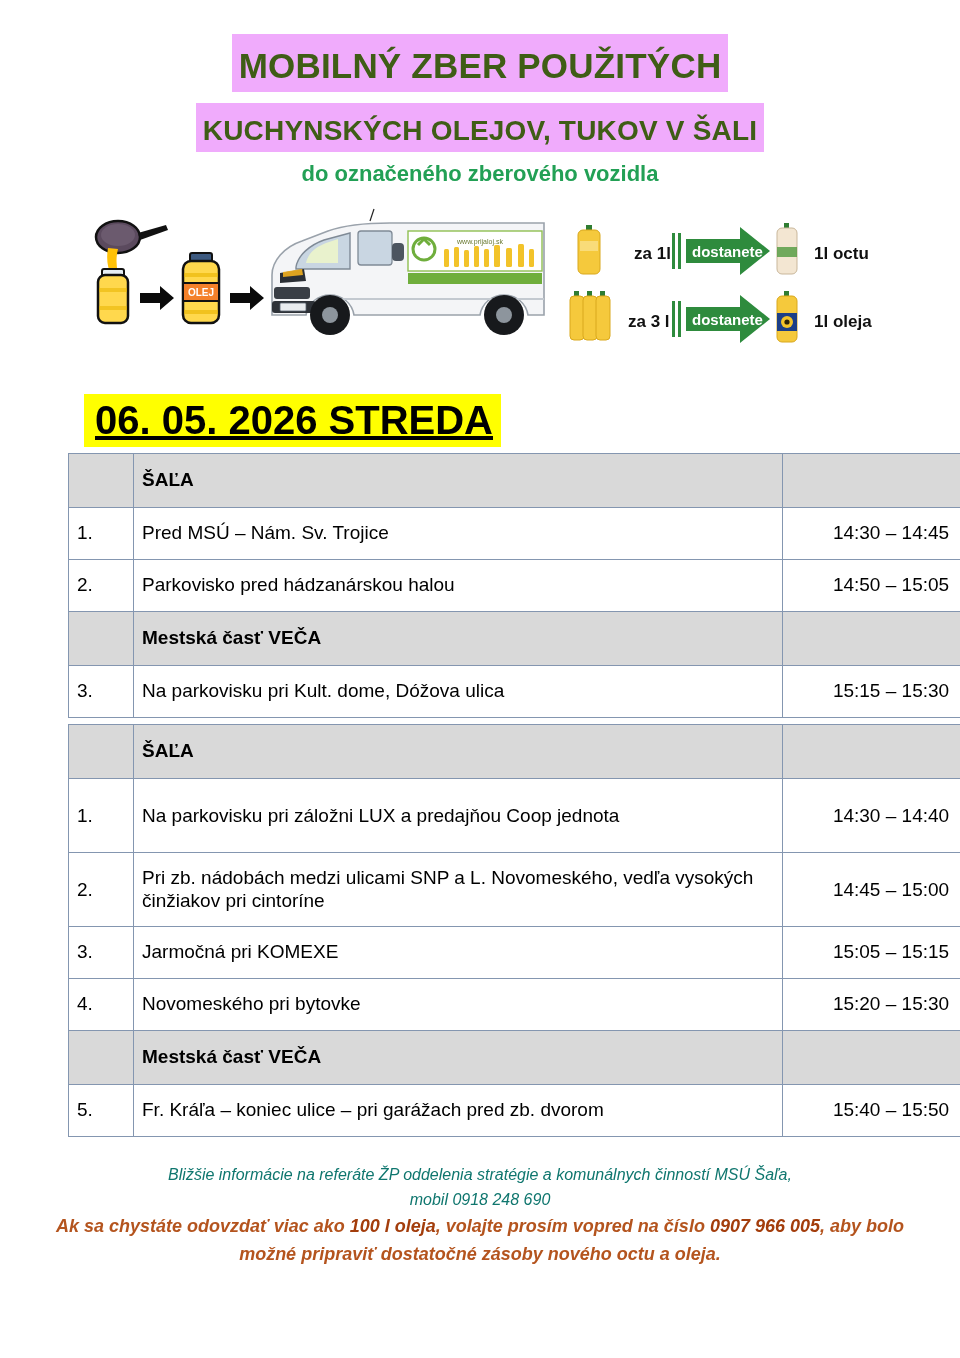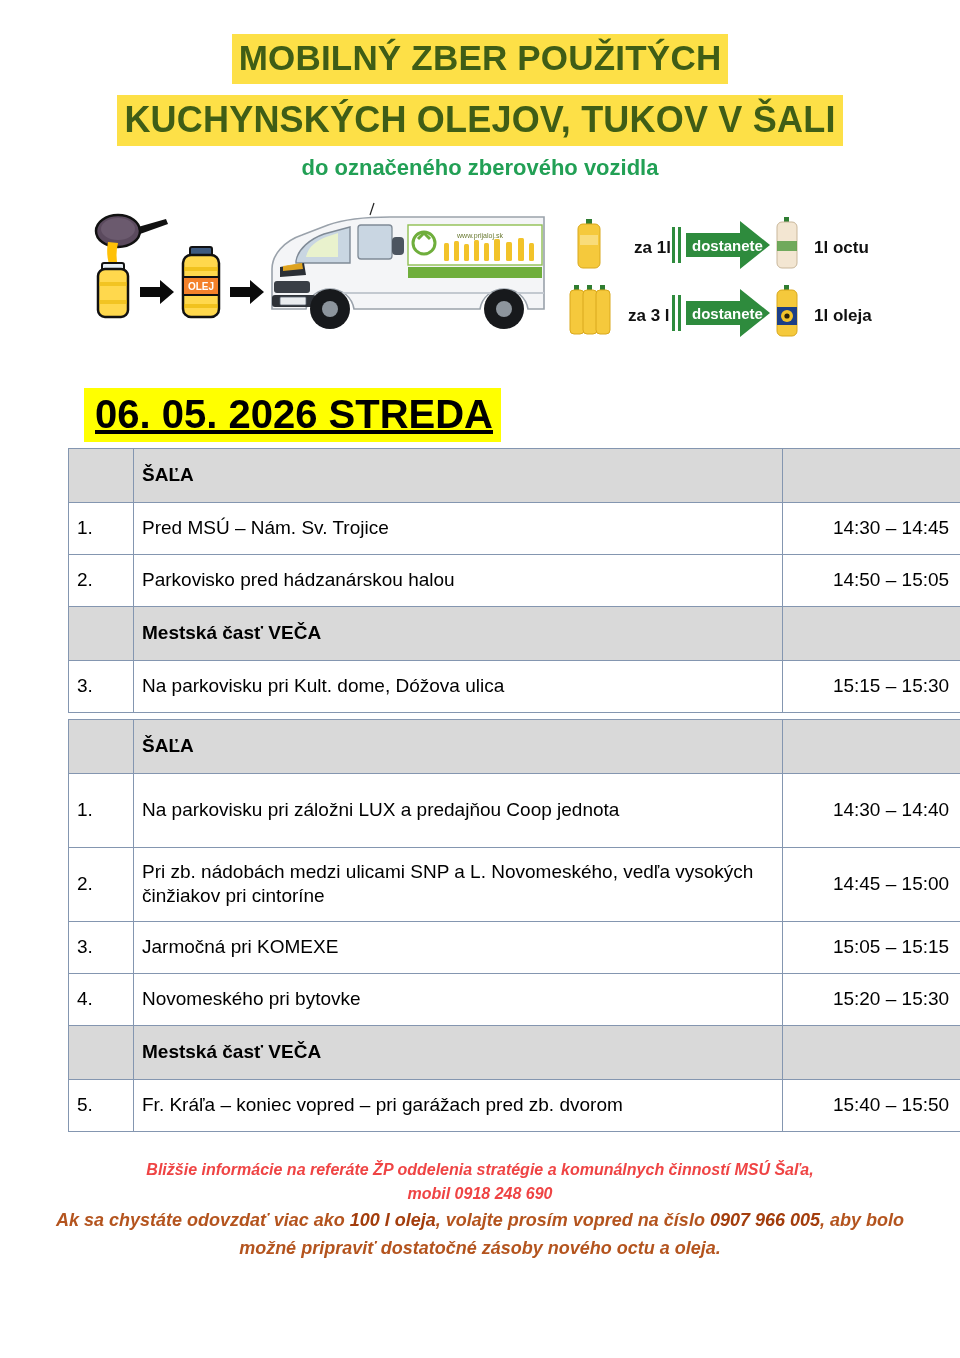--- a/index.html
+++ b/index.html
@@ -14,27 +14,27 @@
   }
   .page{width:960px;height:1358px;position:relative;}
 
   
   .title-block{padding-top:34px;text-align:center;}
   .title-line{
     display:inline-block;
     font-size:35px;
     font-weight:bold;
     color:#3f5d16;
-    background:#fde047;
+    background:#f0abfc;
     letter-spacing:.2px;
     line-height:1.28;
-    padding:2px 7px 3px 7px;
+    padding:10px 7px 3px 7px;
     white-space:nowrap;
   }
-  .title-line.l2{margin-top:11px;font-size:36px;text-align:right;}
+  .title-line.l2{margin-top:11px;font-size:28px;text-align:right;}
   .subtitle{
     margin-top:9px;
     text-align:center;
     font-size:22px;
     font-weight:bold;
     color:#22a055;
   }
 
   
   .graphics{
@@ -85,22 +85,22 @@
   }
   tr.stop td{height:40px;}
   tr.stop.two td{height:62px;line-height:1.25;}
 
   
   .footer{margin-top:26px;text-align:center;}
   .footer p{margin:0;}
   .foot-a{
     font-size:16px;
     font-style:italic;
-    font-weight:bold;
-    color:#ef4444;
+    font-weight:normal;
+    color:#0f766e;
     line-height:1.55;
   }
   .foot-b{
     margin-top:18px;
     font-size:18px;
     font-style:italic;
     font-weight:bold;
     color:#b4541e;
     line-height:1.55;
   }
@@ -294,21 +294,21 @@
         <td class="place">Novomeského pri bytovke</td>
         <td class="time">15:20 – 15:30</td>
       </tr>
       <tr class="section">
         <td class="num"></td>
         <td class="place">Mestská časť VEČA</td>
         <td class="time"></td>
       </tr>
       <tr class="stop">
         <td class="num">5.</td>
-        <td class="place">Fr. Kráľa – koniec vopred – pri garážach pred zb. dvorom</td>
+        <td class="place">Fr. Kráľa – koniec ulice – pri garážach pred zb. dvorom</td>
         <td class="time">15:40 – 15:50</td>
       </tr>
     </tbody>
   </table>
 
   <div class="footer">
     <p class="foot-a">Bližšie informácie na referáte ŽP oddelenia stratégie a komunálnych činností MSÚ Šaľa,</p>
     <p class="foot-a">mobil 0918 248 690</p>
     <p class="foot-b">
       <span>Ak sa chystáte odovzdať viac ako </span><b>100 l oleja</b><span>, volajte prosím vopred na číslo </span><b>0907 966 005</b><span>, aby bolo</span>

